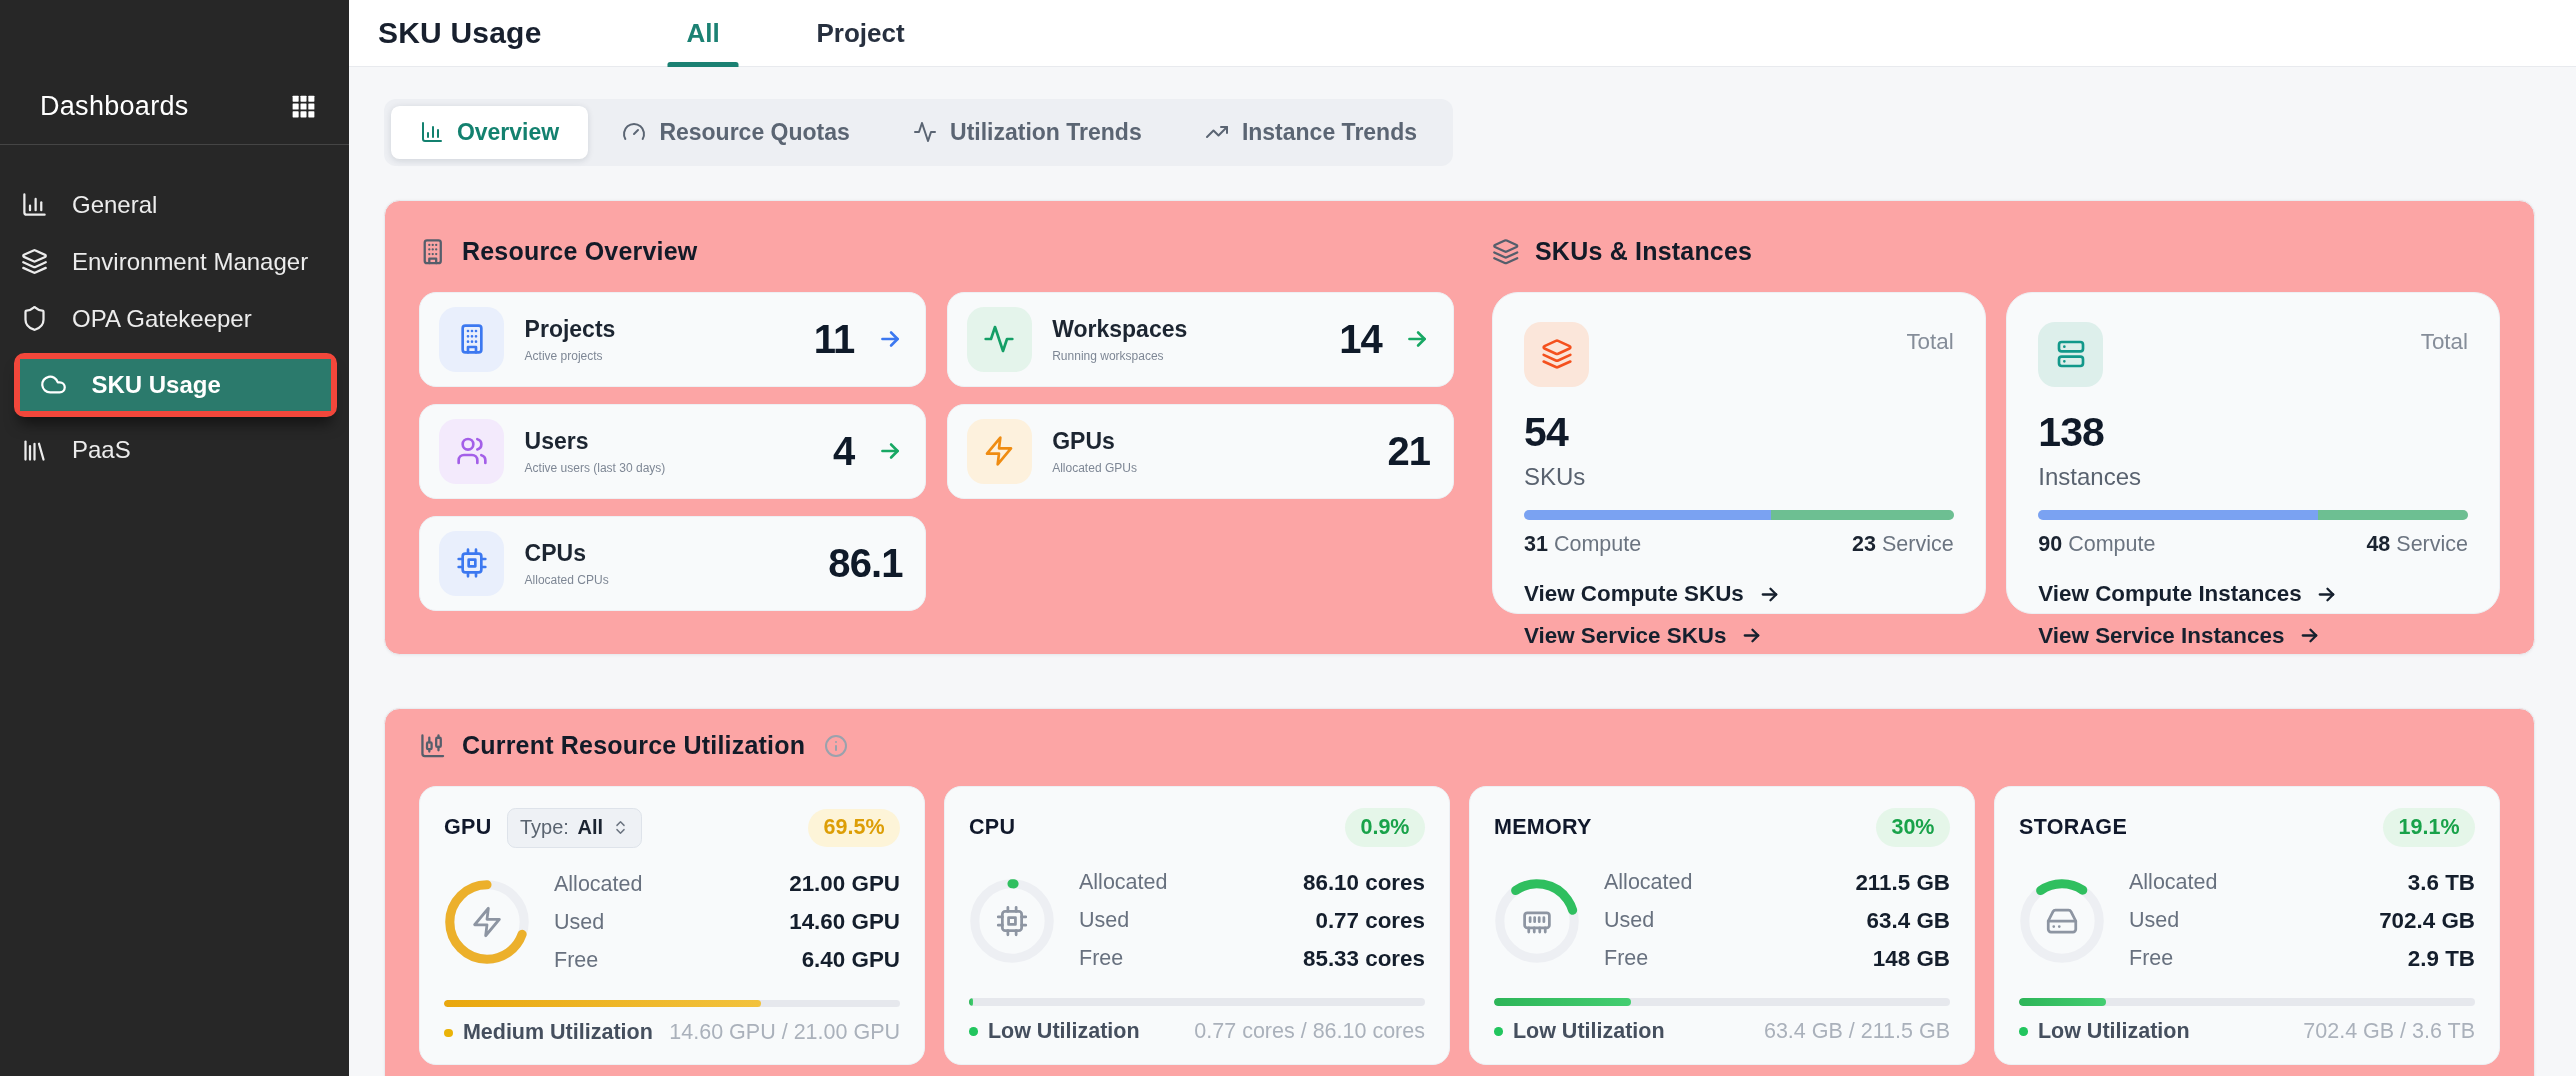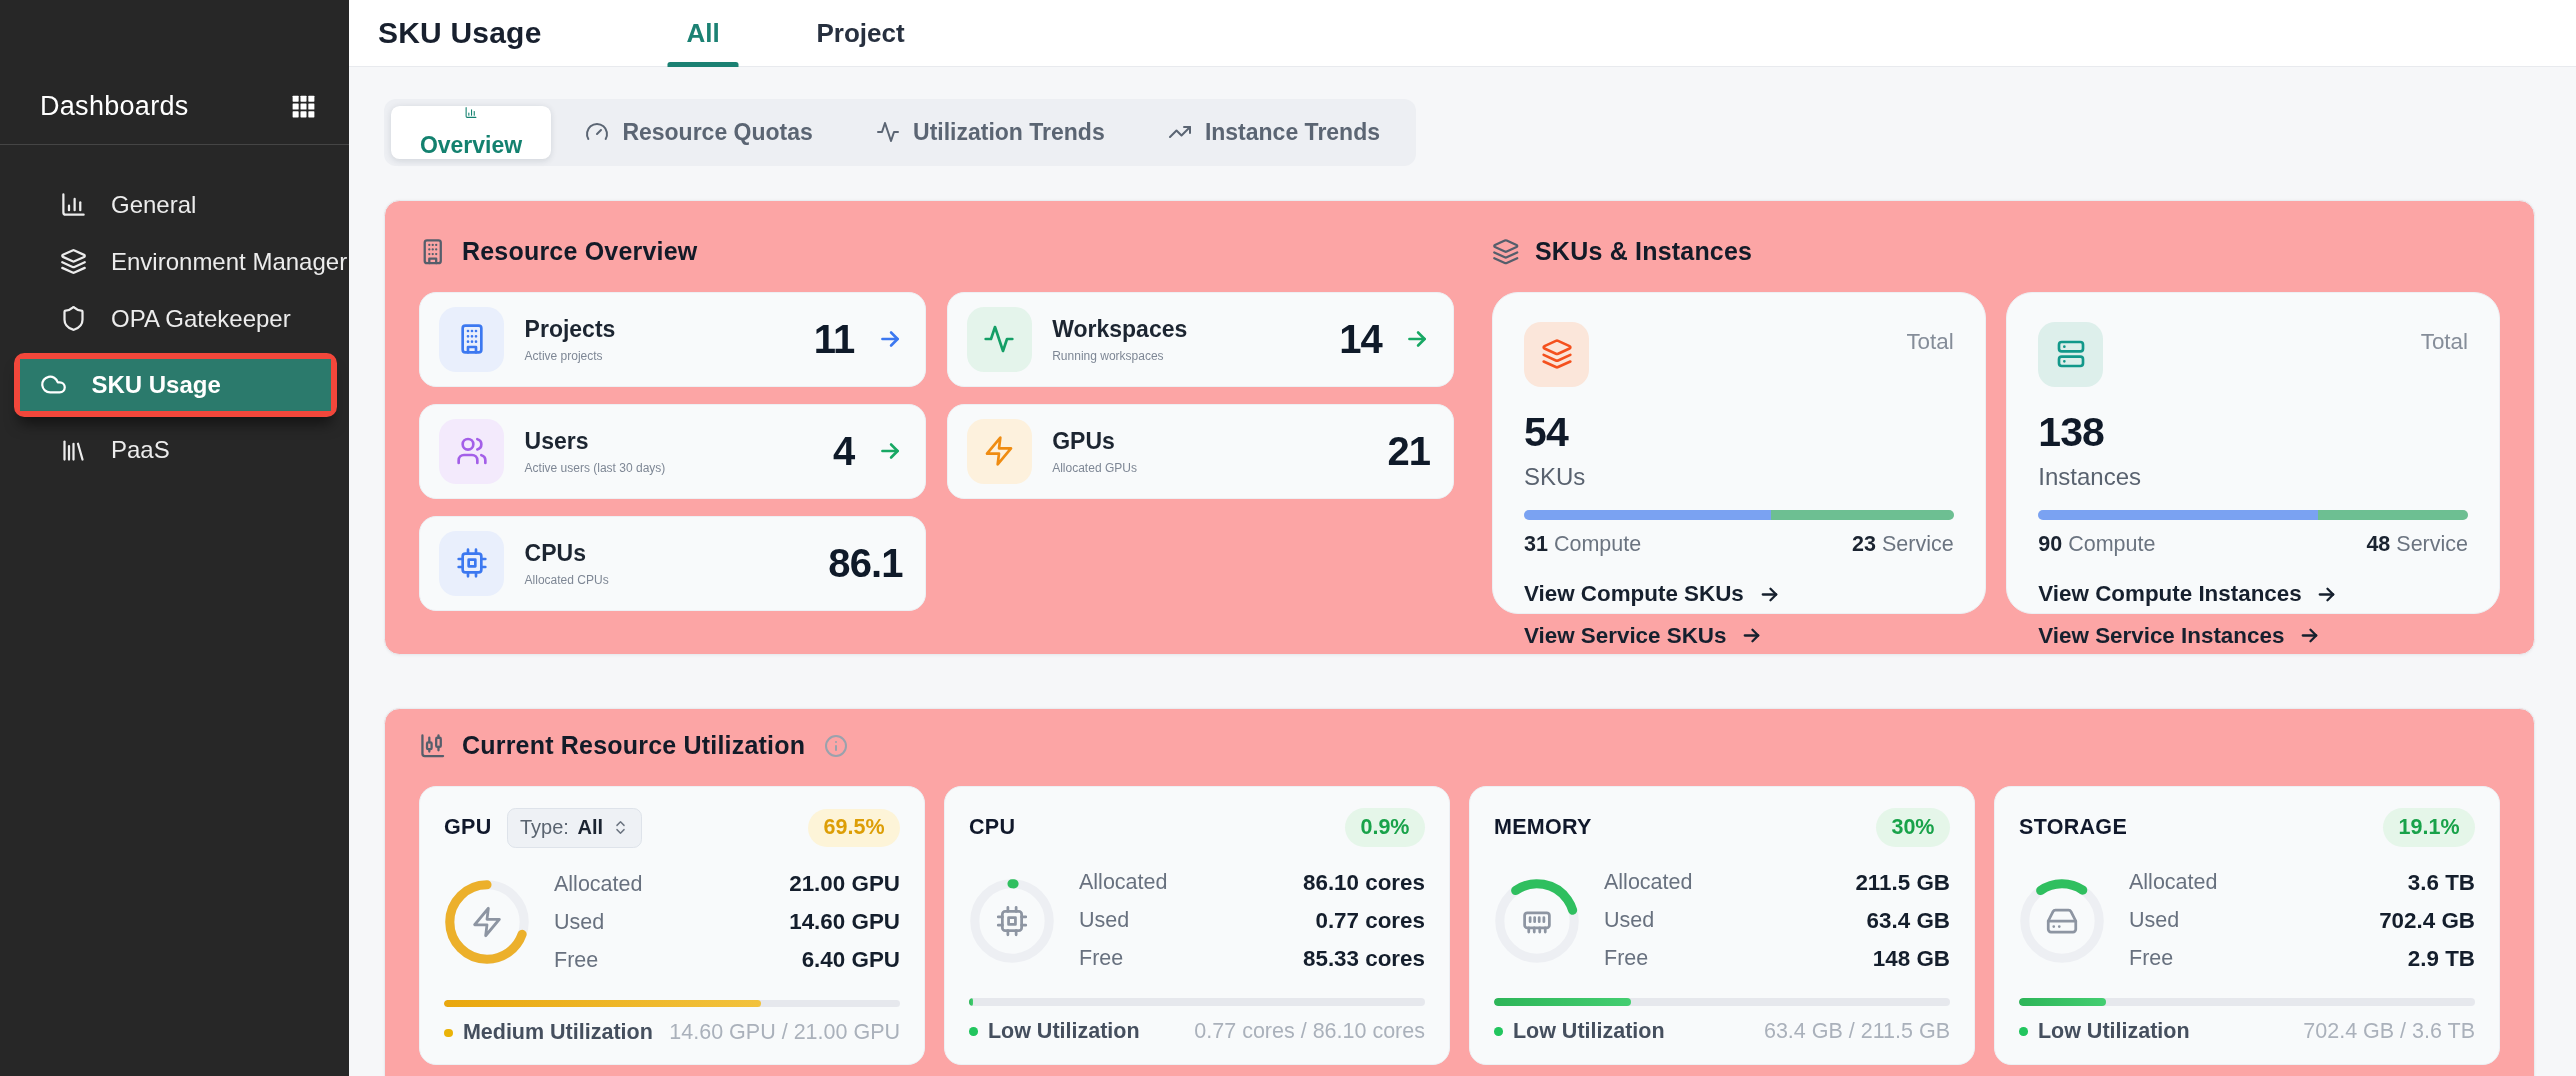--- a/index.html
+++ b/index.html
@@ -8,41 +8,41 @@
   svg { display:block; }
 
   
   .sidebar { position:absolute; left:0; top:0; width:349px; height:1076px; background:#272727; }
   .sb-head { display:flex; align-items:center; justify-content:space-between; padding:91px 31px 22.4px 40px; }
   .sb-title { color:#ffffff; font-size:27px; font-weight:400; letter-spacing:0.3px; }
   .sb-grid { background:none; border:none; color:#ffffff; cursor:pointer; }
   .sb-grid svg { width:29px; height:29px; }
   .sb-divider { border-top:0.9px solid rgba(255,255,255,.14); }
   .sb-nav { padding-top:31px; }
-  .sb-item { display:flex; align-items:center; gap:24px; height:57px; padding-left:60px; color:#ececec; font-size:24px; cursor:pointer; }
+  .sb-item { display:flex; align-items:center; gap:24px; height:57px; padding-left:21px; color:#ececec; font-size:24px; cursor:pointer; }
   .sb-item svg { width:27px; height:27px; flex:none; }
   .sb-active-wrap { margin:5.2px 12px 5.2px 13.8px; border:6px solid #f2473b; border-radius:10.3px; box-shadow:0 12px 13.8px -5.2px rgba(0,0,0,.5); }
   .sb-item.active { height:52px; background:#2b7a6c; padding-left:20.6px; color:#ffffff; font-weight:700; }
 
   
   .main { position:absolute; left:349px; top:0; width:2227px; height:1076px; }
   .topbar { height:67px; background:#ffffff; border-bottom:0.9px solid #e8eaee; display:flex; align-items:stretch; padding-left:29px; }
   .topbar h1 { align-self:center; font-size:30px; font-weight:700; color:#18202e; margin-right:138px; letter-spacing:0.2px; }
   .tabs { display:flex; gap:83px; }
   .tab { position:relative; display:flex; align-items:center; font-size:26px; font-weight:700; color:#27303f; cursor:pointer; padding:0 6.9px; }
   .tab.active { color:#1b8173; }
   .tab.active::after { content:""; position:absolute; left:50%; transform:translateX(-50%); bottom:-0.9px; width:71px; height:5.2px; background:#1b8173; border-radius:2.6px 2.6px 0 0; }
 
   .content { padding:32px 41px 0 35px; }
 
   
   .segmented { display:inline-flex; align-items:center; background:#edeff3; border-radius:12px; padding:6.9px; gap:5.2px; margin-bottom:34px; }
   .pill { display:flex; align-items:center; gap:13px; padding:0 29px; height:53px; border-radius:8.6px; font-size:23px; font-weight:600; color:#5b6573; cursor:pointer; }
   .pill svg { width:24px; height:24px; }
-  .pill.active { background:#ffffff; color:#13816f; box-shadow:0 1.7px 6.9px rgba(20,30,50,.12); font-weight:700;flex-direction:column; }
+  .pill.active { background:#ffffff; color:#13816f; box-shadow:0 1.7px 6.9px rgba(20,30,50,.12); font-weight:700; }
 
   
   .card { background:#fca5a5; border:0.9px solid #e9ecf0; border-radius:15.5px; box-shadow:0 0.9px 2.6px rgba(18,25,38,.04); }
   .card-top { padding:36px 34px 40px; display:grid; grid-template-columns:1035px 1fr; column-gap:38px; margin-bottom:53px; }
   .sec-head { display:flex; align-items:center; gap:15.5px; margin-bottom:26px; }
   .sec-head svg.sec-ic { width:27.5px; height:27.5px; color:#555e6b; }
   .sec-head h2 { font-size:25px; font-weight:700; color:#131b28; letter-spacing:0.2px; }
   .sec-head svg.info { width:24px; height:24px; color:#9aa2ad; margin-left:3.4px; cursor:pointer; }
 
   

